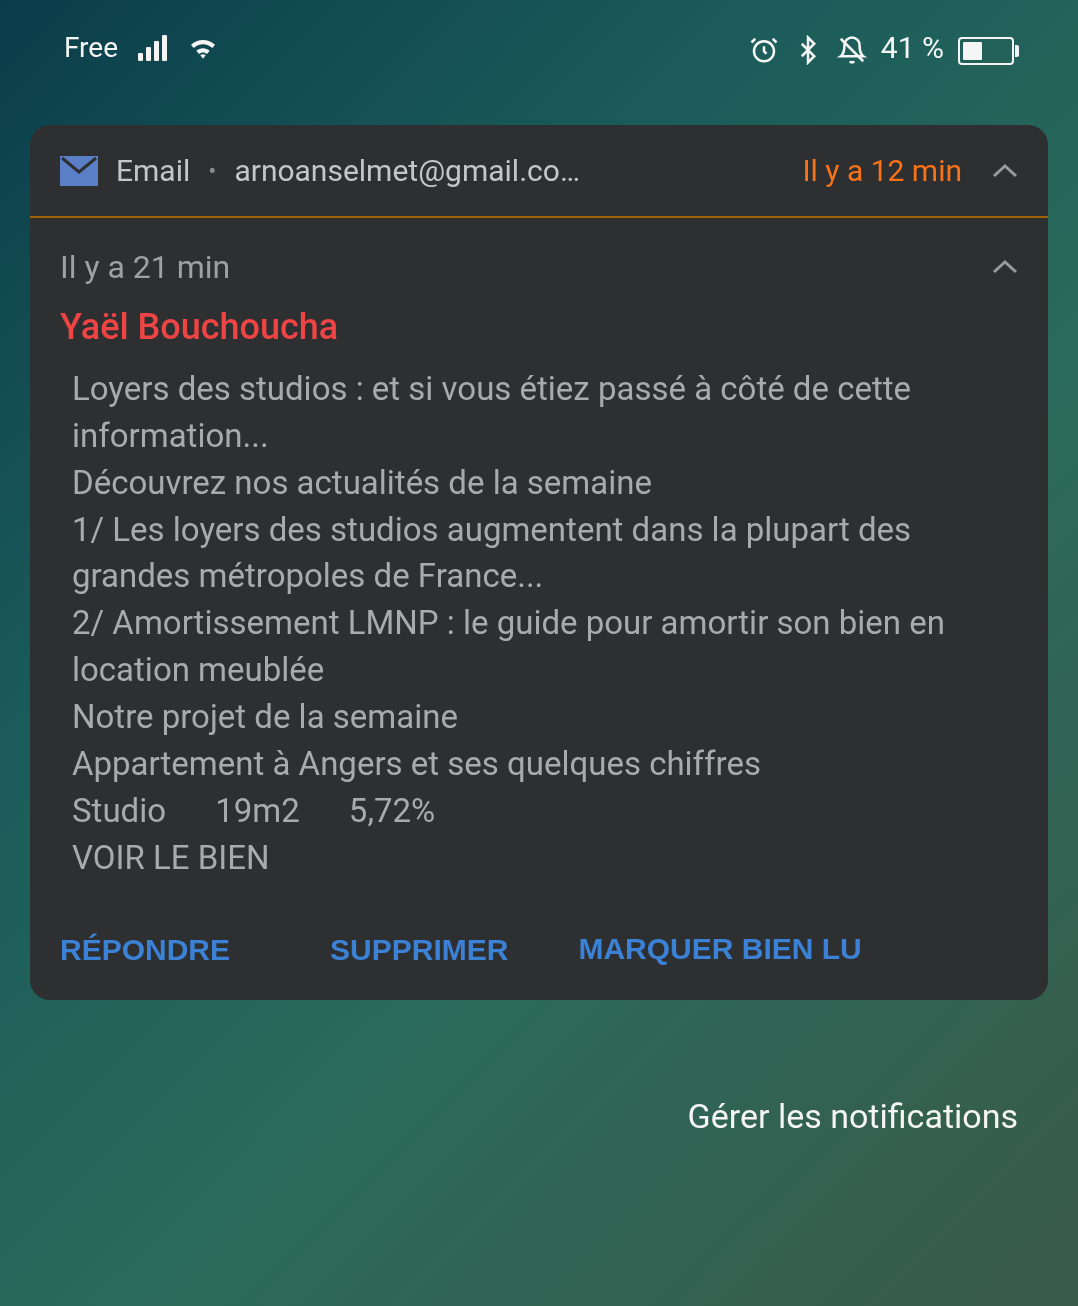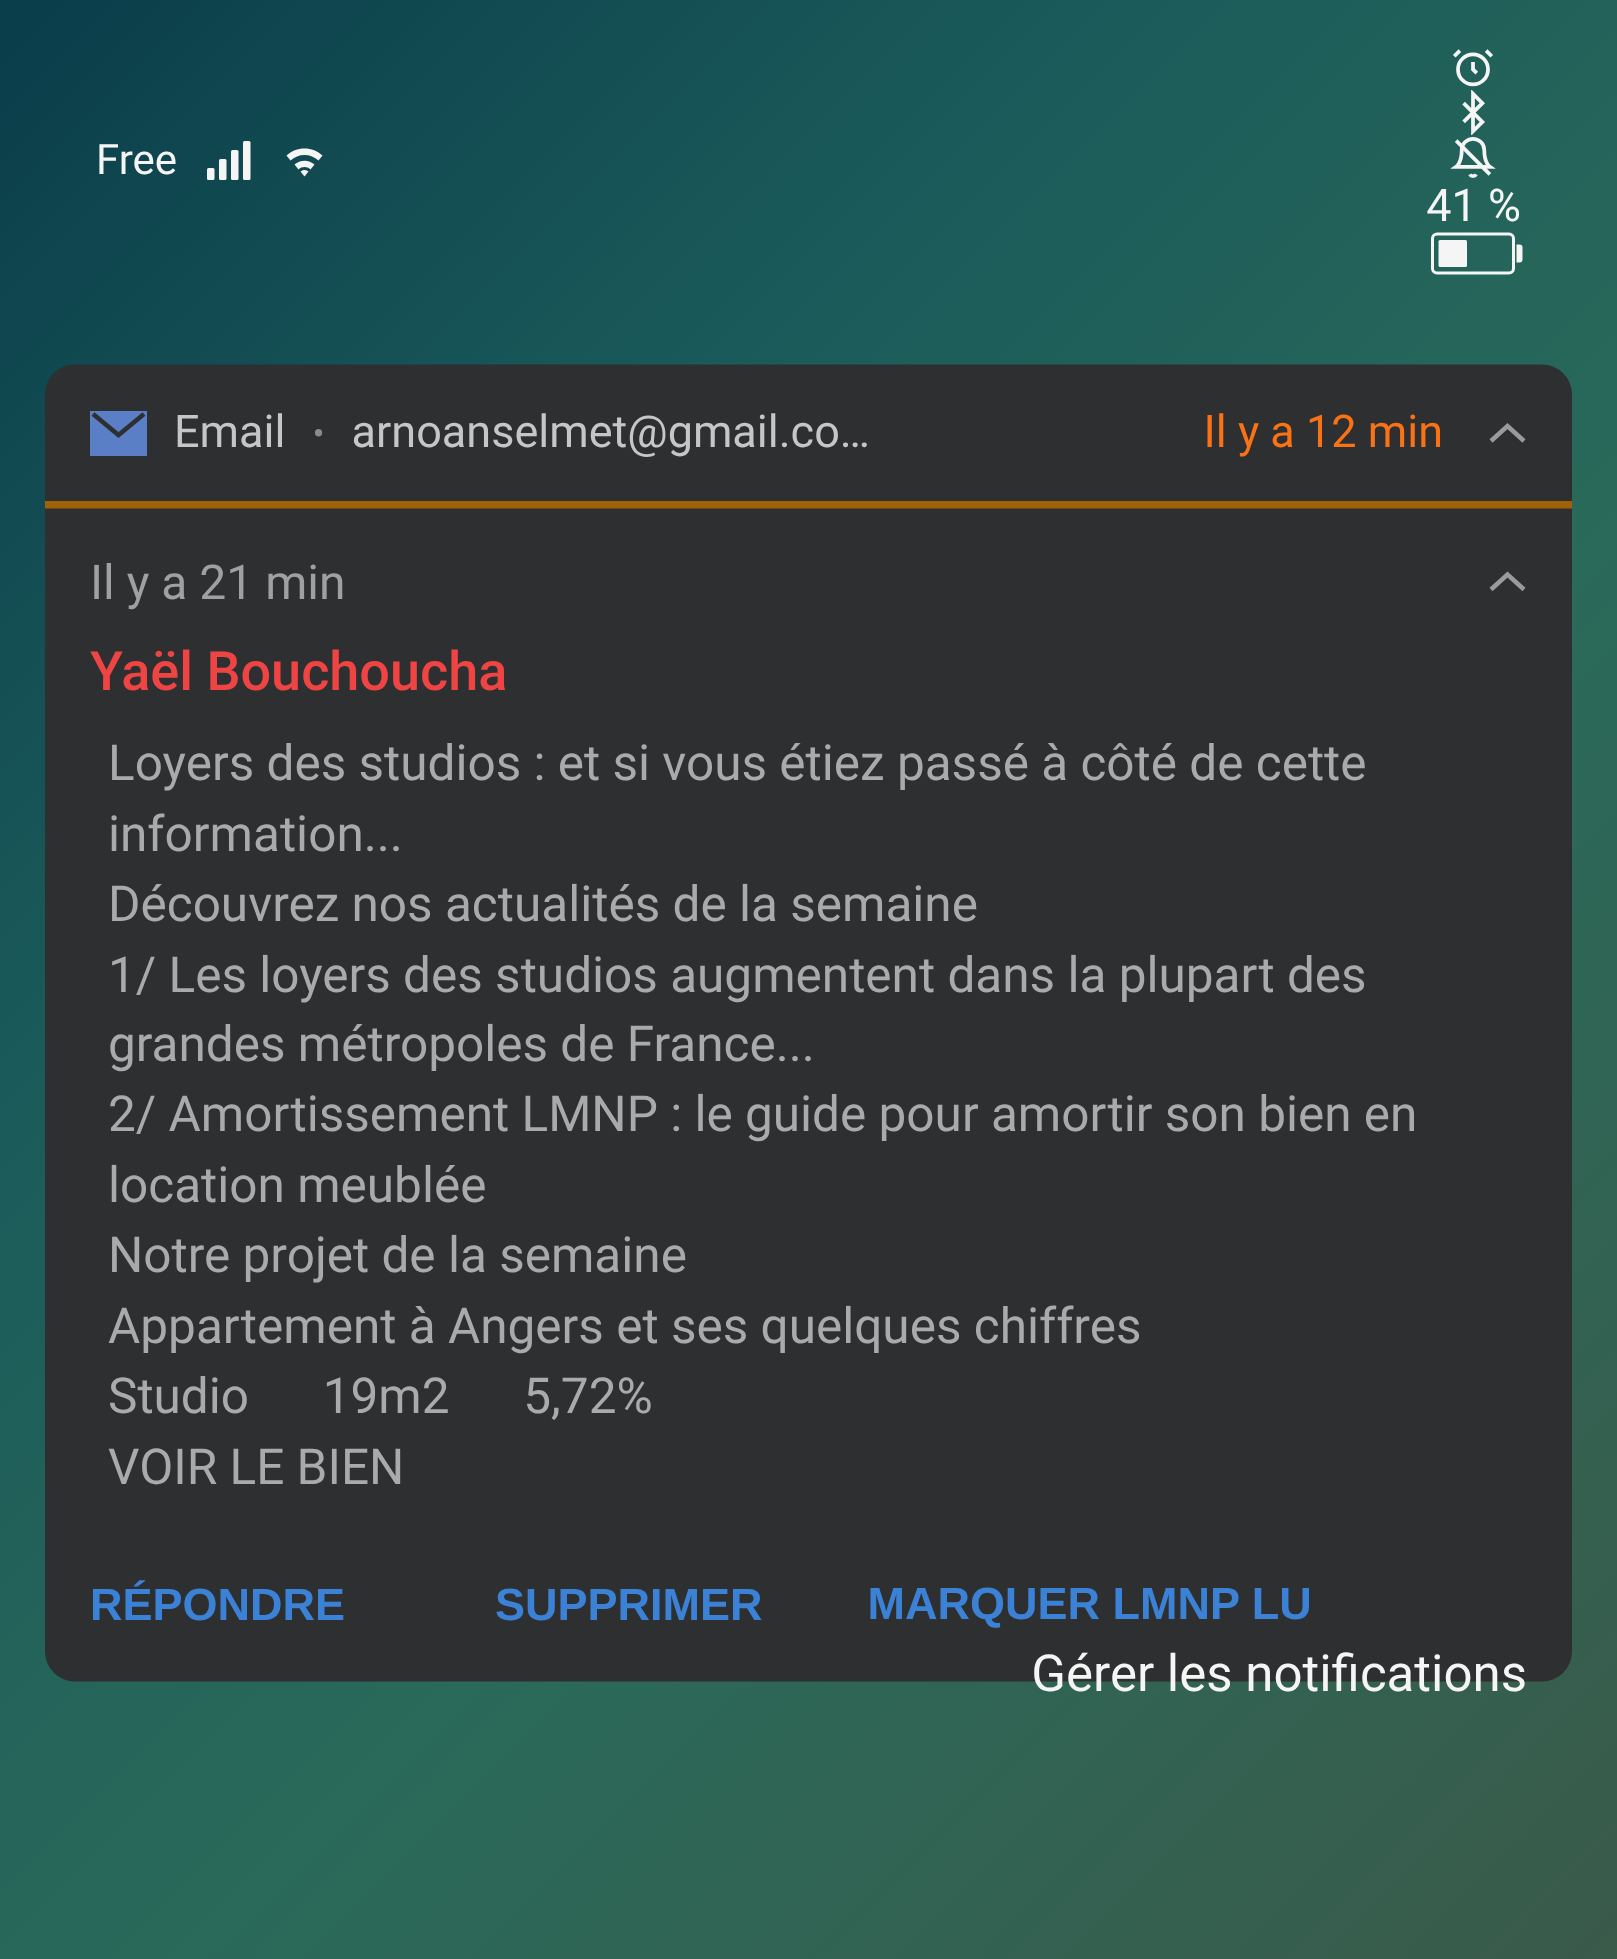--- a/index.html
+++ b/index.html
@@ -52,22 +52,22 @@
     .signal-bar:nth-child(3) { height: 20px; }
     .signal-bar:nth-child(4) { height: 26px; }
     
     .wifi-icon {
       width: 32px;
       height: 26px;
     }
     
     .status-right {
       display: flex;
-      align-items: center;
-      flex-direction: column;
+      align-items: flex-end;
+      gap: 14px;
     }
     
     .status-icon {
       width: 30px;
       height: 30px;
       display: flex;
       align-items: center;
       justify-content: center;
     }
     
@@ -109,21 +109,21 @@
       background: #2e2f31;
       border-radius: 20px;
       overflow: hidden;
     }
     
     .notif-header {
       display: flex;
       align-items: center;
       padding: 28px 30px;
       gap: 18px;
-      border-bottom: 5px solid #a16207;
+      border-bottom: 2px solid #a16207;
     }
     
     .email-icon {
       width: 38px;
       height: 30px;
     }
     
     .notif-app {
       color: #c5c6c8;
       font-size: 30px;
@@ -288,17 +288,17 @@
 2/ Amortissement LMNP : le guide pour amortir son bien en location meublée
 Notre projet de la semaine
 Appartement à Angers et ses quelques chiffres
 Studio      19m2      5,72%
 VOIR LE BIEN</div>
   </div>
 
   <div class="notif-actions">
     <button class="action-btn">RÉPONDRE</button>
     <button class="action-btn">SUPPRIMER</button>
-    <button class="action-btn">MARQUER LMNP LU</button>
+    <button class="action-btn">MARQUER BIEN LU</button>
   </div>
 </div>
 
 <div class="manage-notifications">Gérer les notifications</div>
 
 </body></html>

